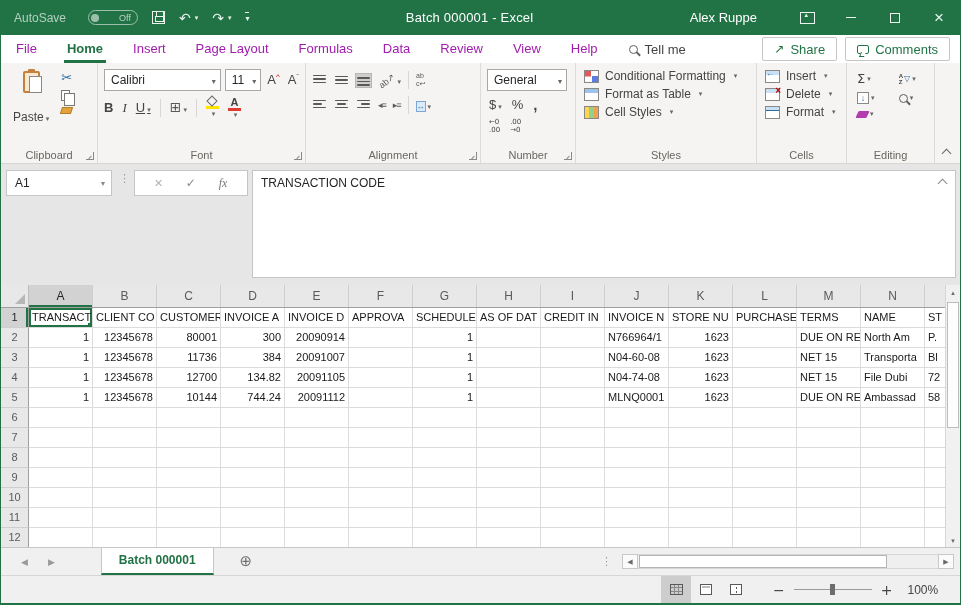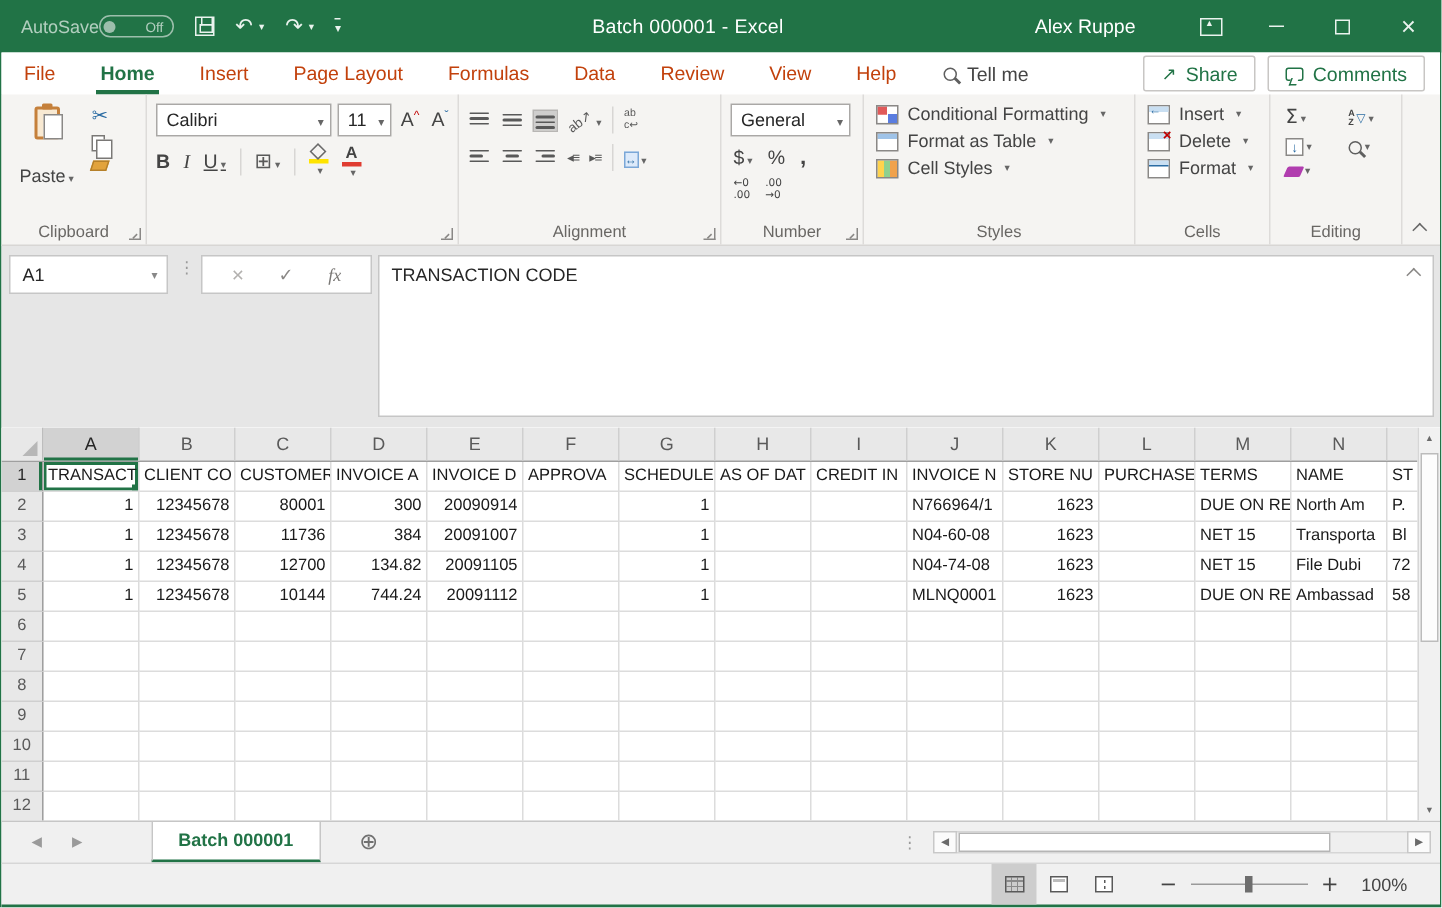--- a/index.html
+++ b/index.html
@@ -3,21 +3,21 @@
 <meta charset="utf-8">
 <style>
   * { margin:0; padding:0; box-sizing:border-box; }
   html,body { width:961px; height:605px; }
   body { font-family:"Liberation Sans","DejaVu Sans",sans-serif; font-size:12px; color:#262626; background:#fff; overflow:hidden; }
   .app { position:relative; width:961px; height:605px; border-left:1px solid #217346; border-right:1px solid #217346; }
 
   
   .titlebar { position:absolute; left:-1px; top:0; width:961px; height:35px; background:#217346; display:flex; align-items:center; color:#fff; }
   .tb-left { display:flex; align-items:center; gap:14px; padding-left:14px; }
-  .autosave { display:flex; align-items:center; gap:0; opacity:.65; }
+  .autosave { display:flex; align-items:center; gap:22px; opacity:.65; }
   .as-label { font-size:12px; }
   .as-toggle { display:inline-flex; align-items:center; gap:4px; border:1px solid #dfe9e3; border-radius:8px; height:15px; padding:0 6px 0 2px; }
   .as-knob { width:8px; height:8px; border-radius:50%; background:#dfe9e3; }
   .as-state { font-size:9px;margin-left:16px; }
   .qat-btn { display:inline-flex; align-items:center; gap:2px; cursor:default; }
   .glyph { font-family:"DejaVu Sans",sans-serif; }
   .undo-glyph,.redo-glyph { font-size:14px; color:#eaf3ee; }
   .caret-w::after { content:"▾"; font-size:7px; color:#eaf3ee; margin-left:2px; }
   .floppy { position:relative; width:13px; height:13px; border:1px solid #eaf3ee; display:inline-block; }
   .floppy::before { content:""; position:absolute; left:3px; top:0; width:6px; height:4px; border:1px solid #eaf3ee; border-top:none; }
@@ -28,21 +28,21 @@
   .tb-user { font-size:13px; margin-right:28px; }
   .tb-btn { width:44px; height:35px; display:flex; align-items:center; justify-content:center; }
   .ribopt { position:relative; width:15px; height:12px; border:1px solid #eaf3ee; }
   .ribopt::before { content:"▴"; position:absolute; left:4px; top:-2px; font-size:7px; color:#eaf3ee; }
   .minico { width:10px; height:1px; background:#eaf3ee; }
   .maxico { width:10px; height:10px; border:1px solid #eaf3ee; }
   .closeico { font-size:17px; color:#eaf3ee; line-height:1; }
 
   
   .tabrow { position:absolute; left:0; top:35px; width:959px; height:28px; background:#fff; display:flex; align-items:center; }
-  .rtab { padding:0 15px; font-size:13px; color:#c2410c; height:28px; line-height:28px; position:relative; cursor:default; white-space:nowrap; }
+  .rtab { padding:0 15px; font-size:13px; color:#a21caf; height:28px; line-height:28px; position:relative; cursor:default; white-space:nowrap; }
   .rtab.active { color:#217346; font-weight:bold; }
   .rtab.active::after { content:""; position:absolute; left:12px; right:12px; bottom:0; height:3px; background:#217346; }
   .tellme { display:flex; align-items:center; gap:7px; margin-left:16px; color:#444; font-size:13px; }
   .mag { position:relative; width:9px; height:9px; border:1.5px solid #5f5f5f; border-radius:50%; display:inline-block; }
   .mag::after { content:""; position:absolute; width:5px; height:1.5px; background:#5f5f5f; right:-4px; bottom:-2px; transform:rotate(45deg); }
   .tabrow-actions { margin-left:auto; display:flex; gap:8px; padding-right:10px; }
   .act-btn { display:flex; align-items:center; gap:6px; border:1px solid #c8c6c4; background:#fff; color:#217346; font-size:13px; height:24px; padding:0 11px; border-radius:2px; cursor:default; }
   .share-glyph { font-family:"DejaVu Sans",sans-serif; font-size:12px; }
   .bubble { position:relative; width:12px; height:9px; border:1.5px solid #217346; border-radius:2px; display:inline-block; }
   .bubble::after { content:""; position:absolute; left:2px; bottom:-4px; width:4px; height:4px; border-left:1.5px solid #217346; border-bottom:1.5px solid #217346; transform:skewX(-20deg); background:#fff; }
@@ -299,20 +299,21 @@
         <span class="sep-v"></span>
         <span class="caret-g fill-ico">
             <span class="bucket"></span>
             <span class="bar-y"></span>
           </span>
         <span class="caret-g fontcolor-ico">
             <span class="fc-a">A</span>
             <span class="bar-r"></span>
           </span>
       </div>
+      <span class="rgroup-label">Font</span>
       <span class="dlg-launch"></span>
     </div>
 
     <div class="rgroup g-alignment">
       <div class="al-row">
         <span class="lns top">
             <i></i>
             <i></i>
             <i></i>
           </span>

